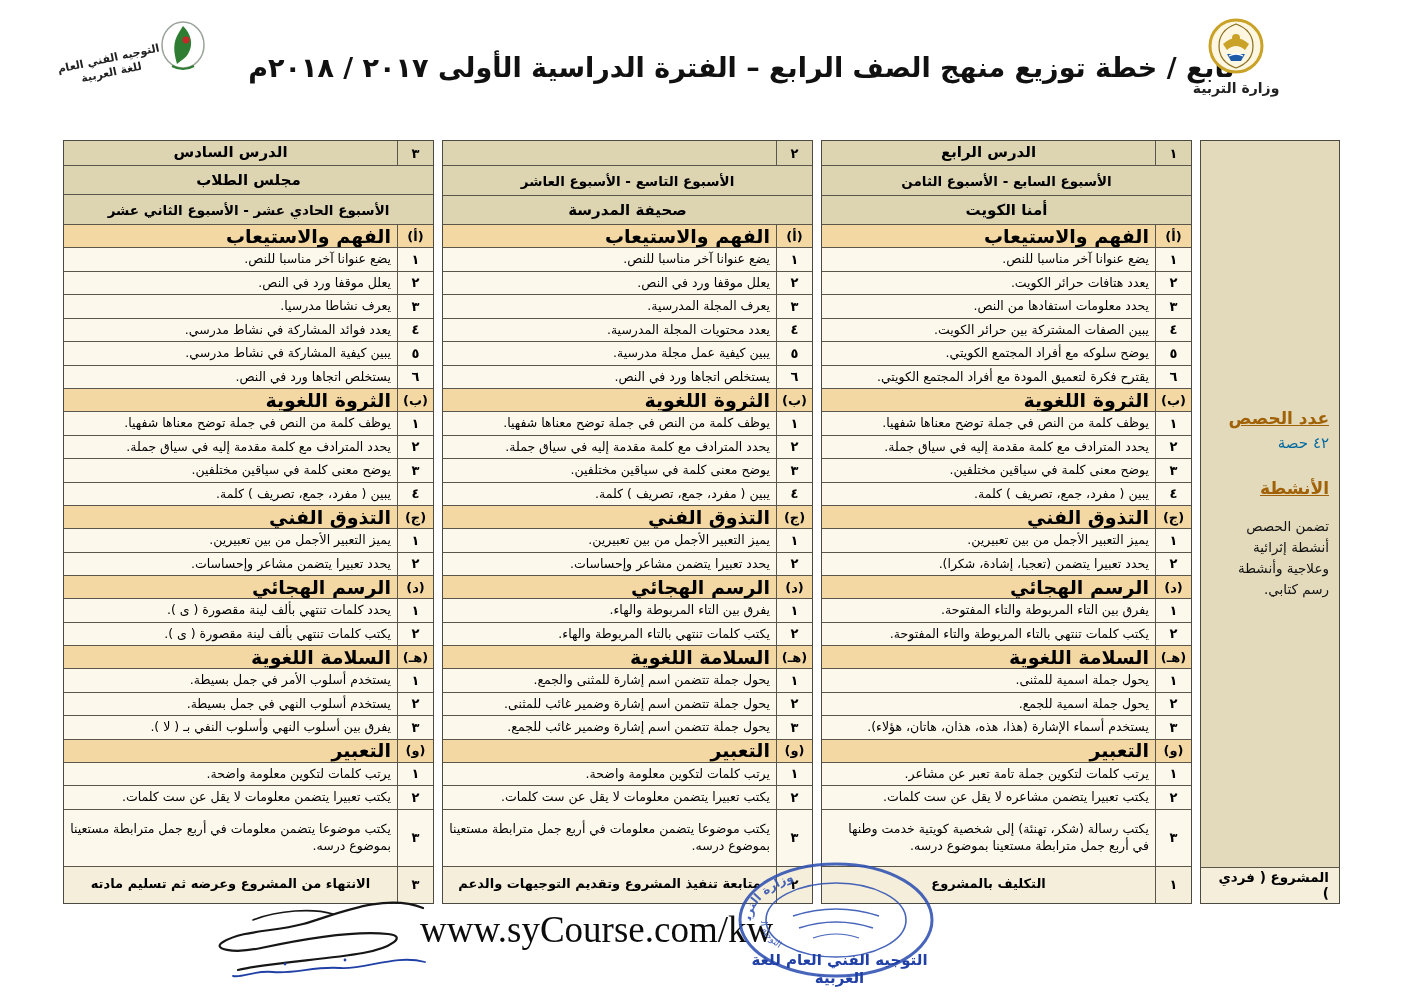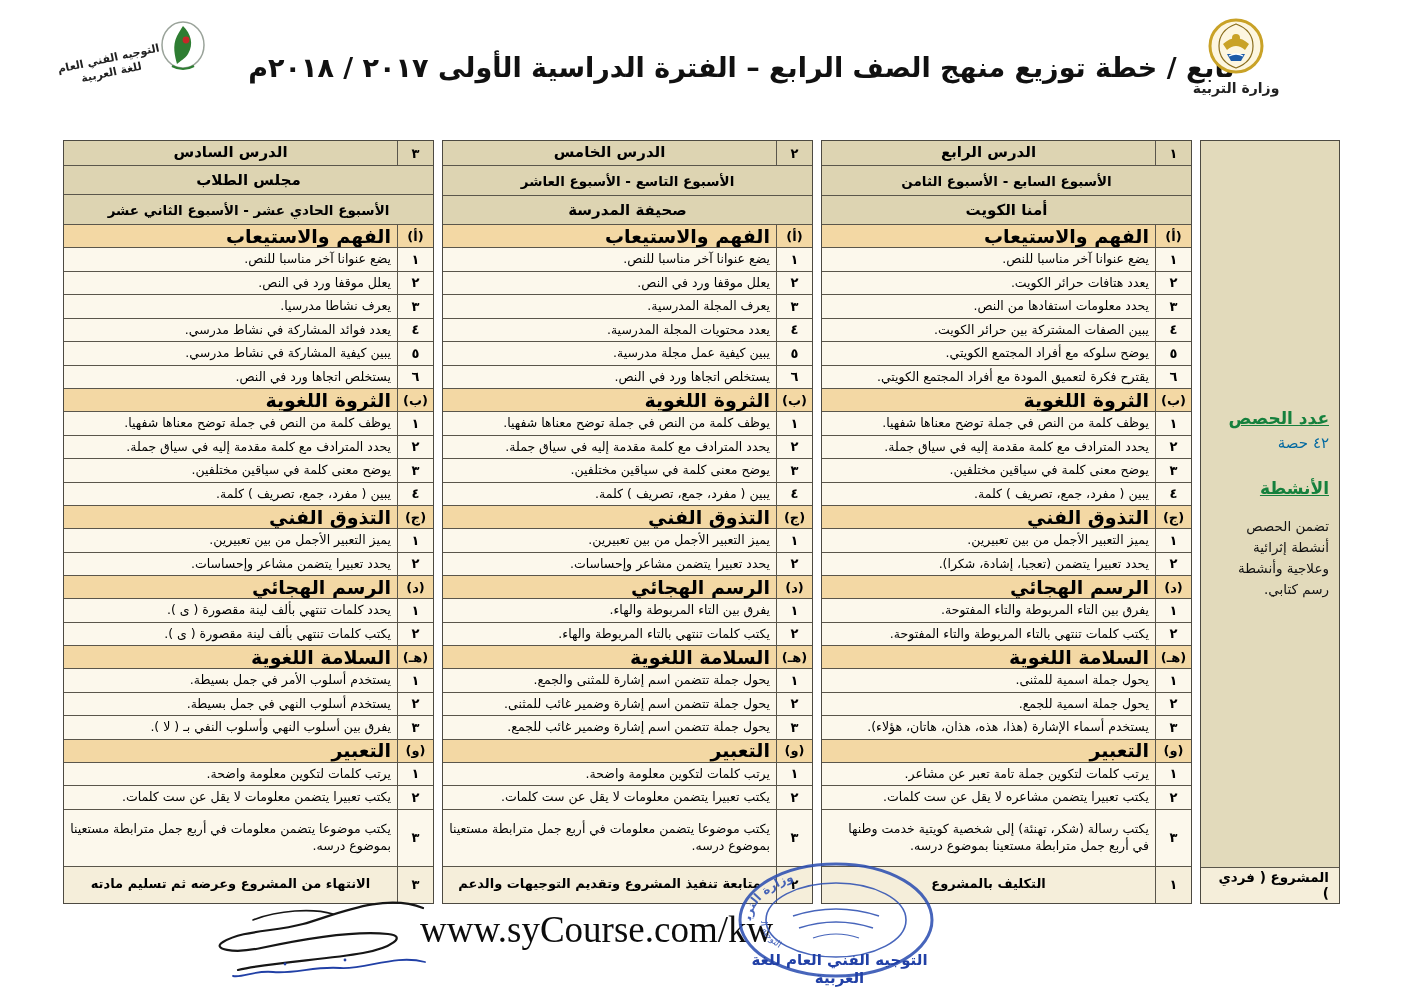--- a/index.html
+++ b/index.html
@@ -37,21 +37,21 @@
   .r-sec .main { font-size:19px; }
   .r-skill { height:23.5px; background:#fcf8ec; }
   .r-tall  { height:57px; }
   .r-proj  { height:36px; background:#f5eeda; font-weight:bold; }
   .r-proj .main { font-size:13px; }
 
   
   .sidebar { width:140px; }
   .sidebar-main { flex:1; background:#e2dabb; padding:10px 10px; display:flex; flex-direction:column;
                   justify-content:center; text-align:right; }
-  .red-title { color:#15803d; font-weight:bold; font-size:17px; text-decoration:underline; margin-bottom:6px; }
+  .red-title { color:#a16207; font-weight:bold; font-size:17px; text-decoration:underline; margin-bottom:6px; }
   .sessions-value { font-size:15px; color:#0369a1; margin-bottom:26px; }
   .activities-note { font-size:13.5px; color:#111; line-height:1.55; margin-top:12px; }
   .sidebar-project { height:36px; flex-shrink:0; background:#f5eeda; border-top:1px solid #5a564b;
                      display:flex; align-items:center; padding:0 10px; font-weight:bold; font-size:13.5px; }
 
   
   .watermark { position:absolute; left:420px; top:908px; direction:ltr;
                font-family:"Liberation Serif", serif; font-size:37px; color:#0c0c0c; }
   .stamp { position:absolute; left:733px; top:858px; opacity:.88; }
   .stamp-caption { position:absolute; left:742px; top:951px; width:195px; text-align:center;
@@ -216,21 +216,20 @@
           <div class="main">يكتب رسالة (شكر، تهنئة) إلى شخصية كويتية خدمت وطنها في أربع جمل مترابطة مستعينا بموضوع درسه.</div>
         </div>
         <div class="row r-proj">
           <div class="num">١</div>
           <div class="main center">التكليف بالمشروع</div>
         </div>
       </section>
     <section class="panel lesson" id="lesson-1">
         <div class="row r-title hdr">
           <div class="num">٢</div>
-          <div class="main center">الدرس الخامس</div>
         </div>
         <div class="row r-week hdr">
           <div class="full">الأسبوع التاسع - الأسبوع العاشر</div>
         </div>
         <div class="row r-unit hdr">
           <div class="full">صحيفة المدرسة</div>
         </div>
         <div class="row r-sec">
           <div class="num">(أ)</div>
           <div class="main">الفهم والاستيعاب</div>

